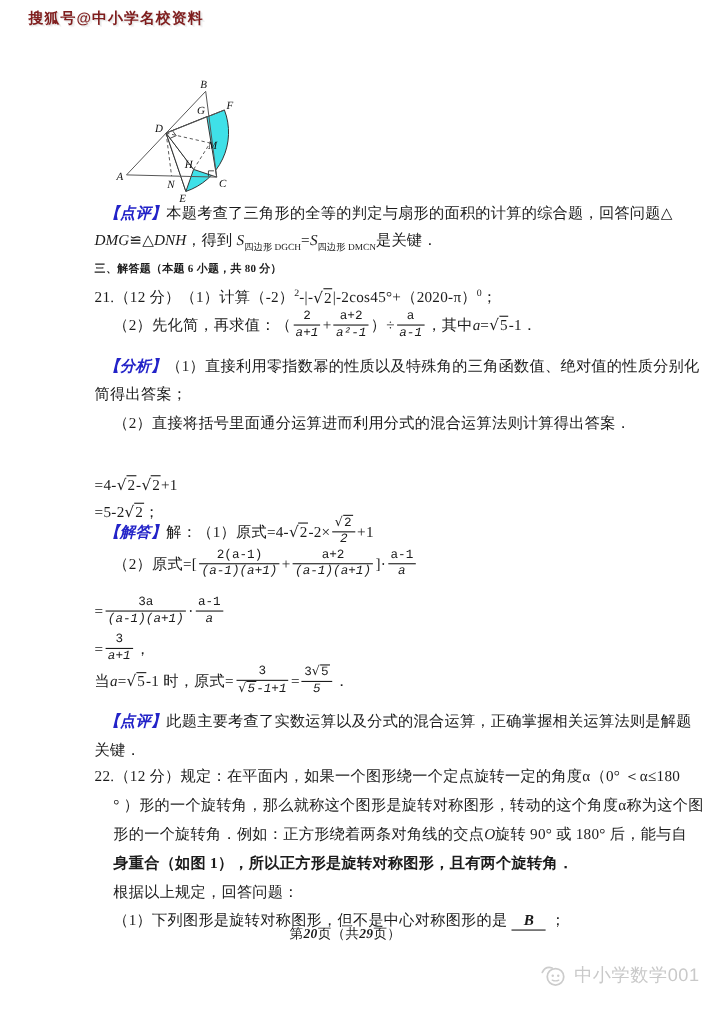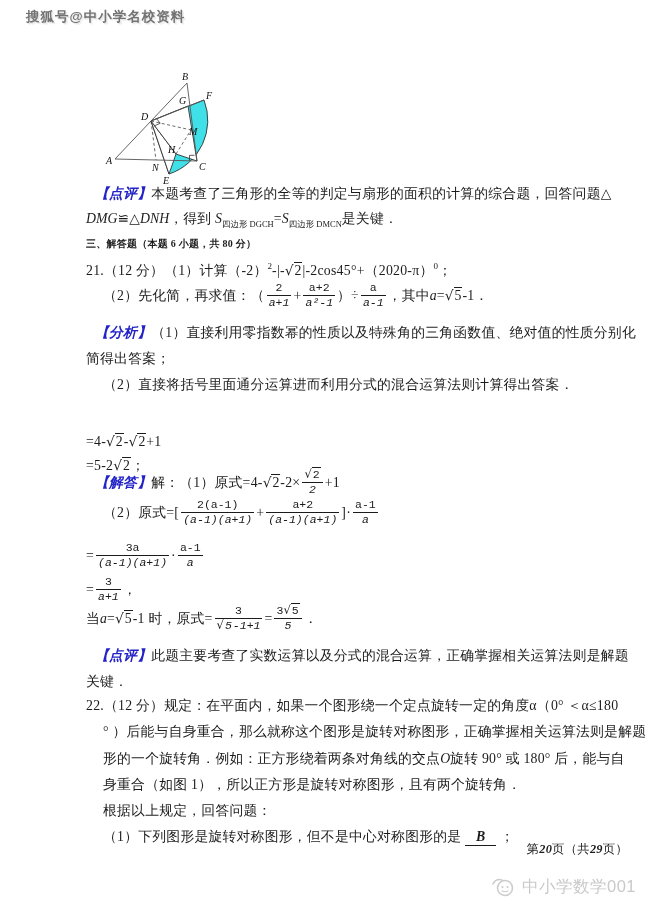--- a/index.html
+++ b/index.html
@@ -18,29 +18,29 @@
         font-family:"Liberation Mono","DejaVu Sans Mono",monospace;font-size:11.5px;
         letter-spacing:0;line-height:1.18;margin:0 2px;position:relative;top:-2px;}
   .frac .nu{display:block;border-bottom:1px solid #1b1b1b;padding:0 2px;}
   .frac .de{display:block;padding:0 2px;font-style:italic;}
   .sqrt{white-space:nowrap;letter-spacing:0;}
   .rad{font-family:"DejaVu Sans",sans-serif;}
   .vinc{border-top:1px solid #1b1b1b;padding:0 1px;}
   .ans{font-style:italic;font-weight:bold;border-bottom:1px solid #1b1b1b;padding:0 11px 1px 11px;}
   .wm-top{
     position:absolute;left:26px;top:8px;font-family:"Liberation Sans","DejaVu Sans",sans-serif;
-    font-weight:bold;font-size:13.5px;color:#737373;letter-spacing:1px;
+    font-weight:bold;font-size:13.5px;color:#7f1d1d;letter-spacing:1px;
     text-shadow:1px 1px 0 #e6e6e6,2px 2px 0 #f3f3f3;
   }
   .wm-bottom{
     position:absolute;right:14px;top:876px;display:flex;align-items:center;gap:6px;
     font-family:"Liberation Sans","DejaVu Sans",sans-serif;
     font-size:16.5px;color:#c9c9c9;letter-spacing:0.5px;
   }
-  .footer{position:absolute;left:0;top:841px;width:628px;text-align:right;font-size:12.3px;letter-spacing:0.3px;}
+  .footer{position:absolute;left:0;top:841px;width:628px;text-align:center;font-size:12.3px;letter-spacing:0.3px;}
   .fig{position:absolute;left:102px;top:70px;}
   .fig text{font-style:italic;font-size:10px;fill:#111;font-family:"Liberation Serif",serif;}
 </style>
 </head>
 <body>
 
 <div class="wm-top">搜狐号@中小学名校资料</div>
 
 <svg class="fig" width="135" height="115" viewBox="0 0 135 115">
   <path d="M49,51 L102,30 A56.5,56.5 0 0 1 67,104 Z" stroke="#333" stroke-width="0.9" fill="#3fe0e8"></path>
@@ -121,25 +121,25 @@
 <div class="ln" style="left:86px;top:606px;">
   <span>当</span><span class="mv">a</span><span>=</span><span class="sqrt"><span class="rad">√</span><span class="vinc">5</span></span><span>-1 时，原式=</span><span class="frac"><span class="nu">3</span><span class="de"><span class="rad">√</span><span class="vinc">5</span><span>-1+1</span></span></span><span>=</span><span class="frac"><span class="nu"><span>3</span><span class="rad">√</span><span class="vinc">5</span></span><span class="de">5</span></span><span>．</span>
 </div>
 
 <div class="ln" style="left:95px;top:647px;">
   <span class="lbl bold">【点评】</span><span>此题主要考查了实数运算以及分式的混合运算，正确掌握相关运算法则是解题</span>
 </div>
 <div class="ln" style="left:86px;top:673px;">关键．</div>
 
 <div class="ln" style="left:86px;top:697px;">22.（12 分）规定：在平面内，如果一个图形绕一个定点旋转一定的角度α（0° ＜α≤180</div>
-<div class="ln" style="left:103px;top:723px;">° ）后能与自身重合，那么就称这个图形是旋转对称图形，正确掌握相关运算法则是解题</div>
+<div class="ln" style="left:103px;top:723px;">° ）形的一个旋转角，那么就称这个图形是旋转对称图形，转动的这个角度α称为这个图</div>
 <div class="ln" style="left:103px;top:750px;">
   <span>形的一个旋转角．例如：正方形绕着两条对角线的交点</span><span class="mv">O</span><span>旋转 90° 或 180° 后，能与自</span>
 </div>
-<div class="ln" style="left:103px;top:776px;">身重合（如图 1），所以正方形是旋转对称图形，且有两个旋转角．</div>
+<div class="ln" style="left:103px;top:776px;font-weight:bold;">身重合（如图 1），所以正方形是旋转对称图形，且有两个旋转角．</div>
 <div class="ln" style="left:103px;top:802px;">根据以上规定，回答问题：</div>
 <div class="ln" style="left:103px;top:828px;">
   <span>（1）下列图形是旋转对称图形，但不是中心对称图形的是</span>
   <span class="ans">B</span>
   <span>；</span>
 </div>
 
 <div class="footer">
   <span>第</span><span class="bold">20</span><span>页（共</span><span class="bold">29</span><span>页）</span>
 </div>

